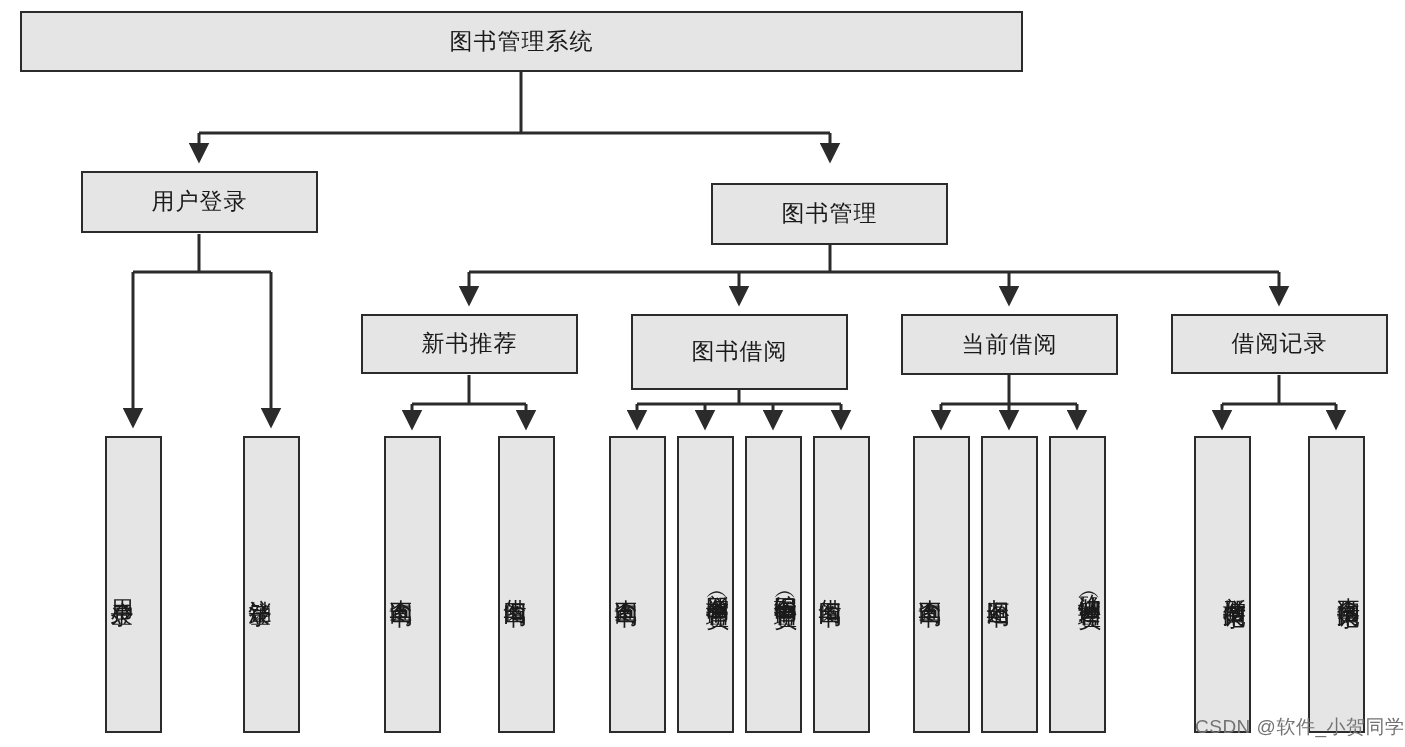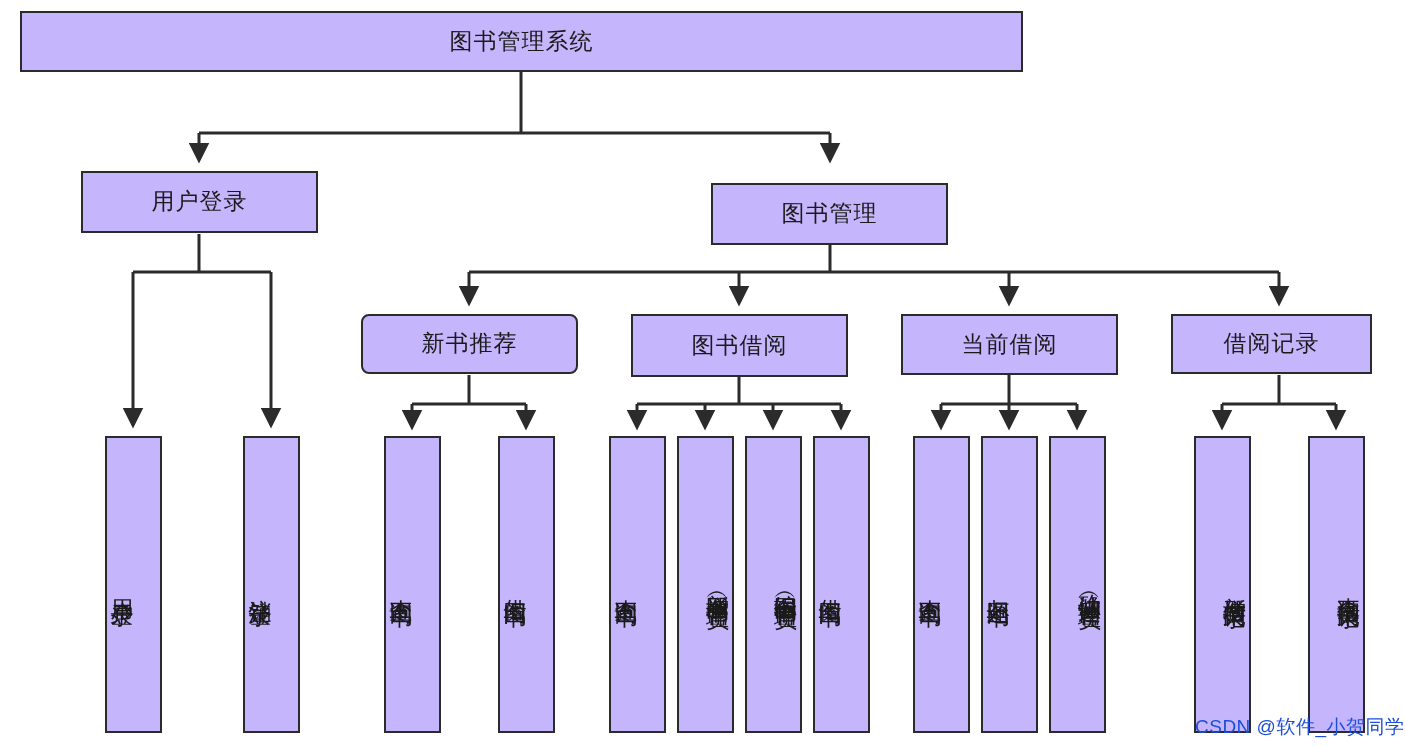--- a/index.html
+++ b/index.html
@@ -18,21 +18,21 @@
   #edges {
     position: absolute;
     left: 0; top: 0;
     width: 1405px;
     height: 747px;
   }
   .node {
     position: absolute;
     box-sizing: border-box;
     border: 2px solid #2b2b2b;
-    background: #c4b5fd;
+    background: #e5e5e5;
     display: flex;
     align-items: center;
     justify-content: center;
     color: #1a1a1a;
   }
   .node.horiz {
     font-size: 23px;
     letter-spacing: 1px;
     line-height: 1.1;
   }
@@ -51,21 +51,21 @@
     writing-mode: vertical-rl;
     text-orientation: upright;
     white-space: normal;
     text-align: left;
   }
   .node.vert.anchor-bottom {
     align-items: flex-end;
   }
   .watermark {
     position: absolute;
-    color: #1d4ed8;
+    color: #737373;
     font-size: 19px;
     letter-spacing: 0.5px;
     white-space: nowrap;
   }
 </style>
 </head>
 <body>
 
 <div id="canvas">
 
@@ -123,30 +123,30 @@
     <span>图书管理系统</span>
   </div>
 
   <div class="node horiz" style="left:81px; top:171px; width:237px; height:62px;">
     <span>用户登录</span>
   </div>
   <div class="node horiz" style="left:711px; top:171px; width:237px; height:62px;margin-top:12px;">
     <span>图书管理</span>
   </div>
 
-  <div class="node horiz" style="left:361px; top:314px; width:217px; height:60px;border-radius:8px;">
+  <div class="node horiz" style="left:361px; top:314px; width:217px; height:60px;">
     <span>新书推荐</span>
   </div>
-  <div class="node horiz" style="left:631px; top:314px; width:217px; height:63px;">
+  <div class="node horiz" style="left:631px; top:314px; width:217px; height:76px;">
     <span>图书借阅</span>
   </div>
   <div class="node horiz" style="left:901px; top:314px; width:217px; height:61px;">
     <span>当前借阅</span>
   </div>
-  <div class="node horiz" style="left:1171px; top:314px; width:201px; height:60px;">
+  <div class="node horiz" style="left:1171px; top:314px; width:217px; height:60px;">
     <span>借阅记录</span>
   </div>
 
   <div class="node vert anchor-bottom" style="left:105px; top:436px; width:57px; height:297px;">
     <span class="vlabel">用户登录</span>
   </div>
   <div class="node vert anchor-bottom" style="left:243px; top:436px; width:57px; height:297px;">
     <span class="vlabel">注销登录</span>
   </div>
 

